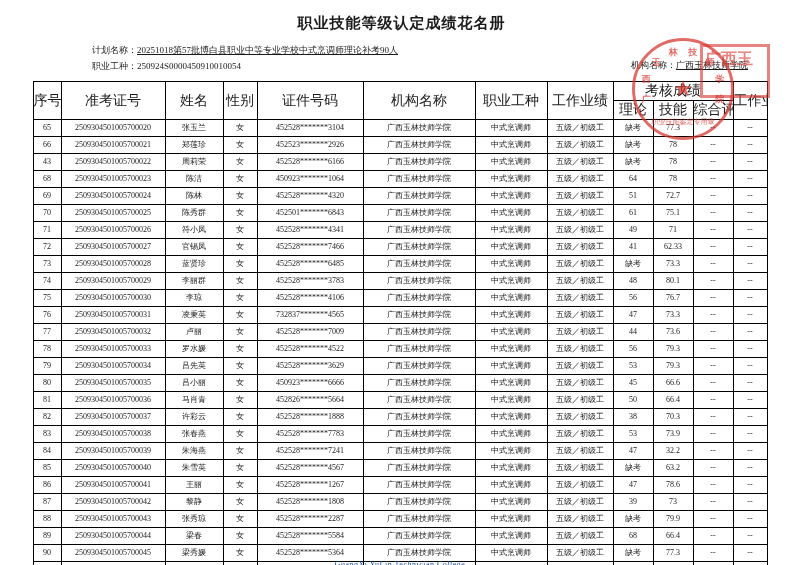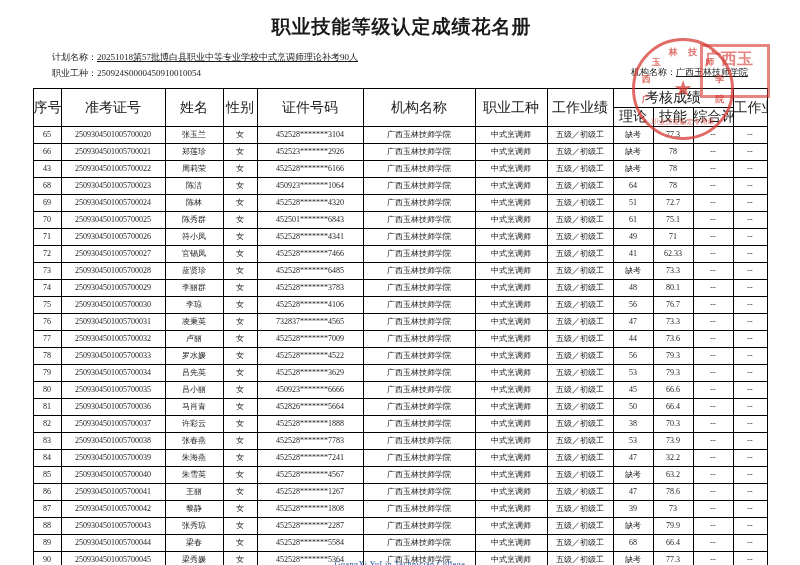--- a/index.html
+++ b/index.html
@@ -17,36 +17,37 @@
   }
   .page {
     position: relative;
     width: 800px;
     height: 565px;
     padding: 0;
     box-sizing: border-box;
   }
   .doc-title {
     text-align: center;
-    font-size: 19px;
+    font-size: 15px;
     font-weight: bold;
     letter-spacing: 1px;
     margin: 14px 0 10px 3px;
   }
   .meta-line {
     font-size: 9px;
     margin: 0 0 2px 52px;
     line-height: 14px;
     white-space: nowrap;
   }
   .meta-line .underline {
     text-decoration: underline;
   }
   .meta-row {
     position: relative;
+    margin-left: 40px;
   }
   .org-line {
     position: absolute;
     right: 52px;
     top: 0;
     font-size: 9px;
     white-space: nowrap;
   }
   .org-line .underline {
     text-decoration: underline;

